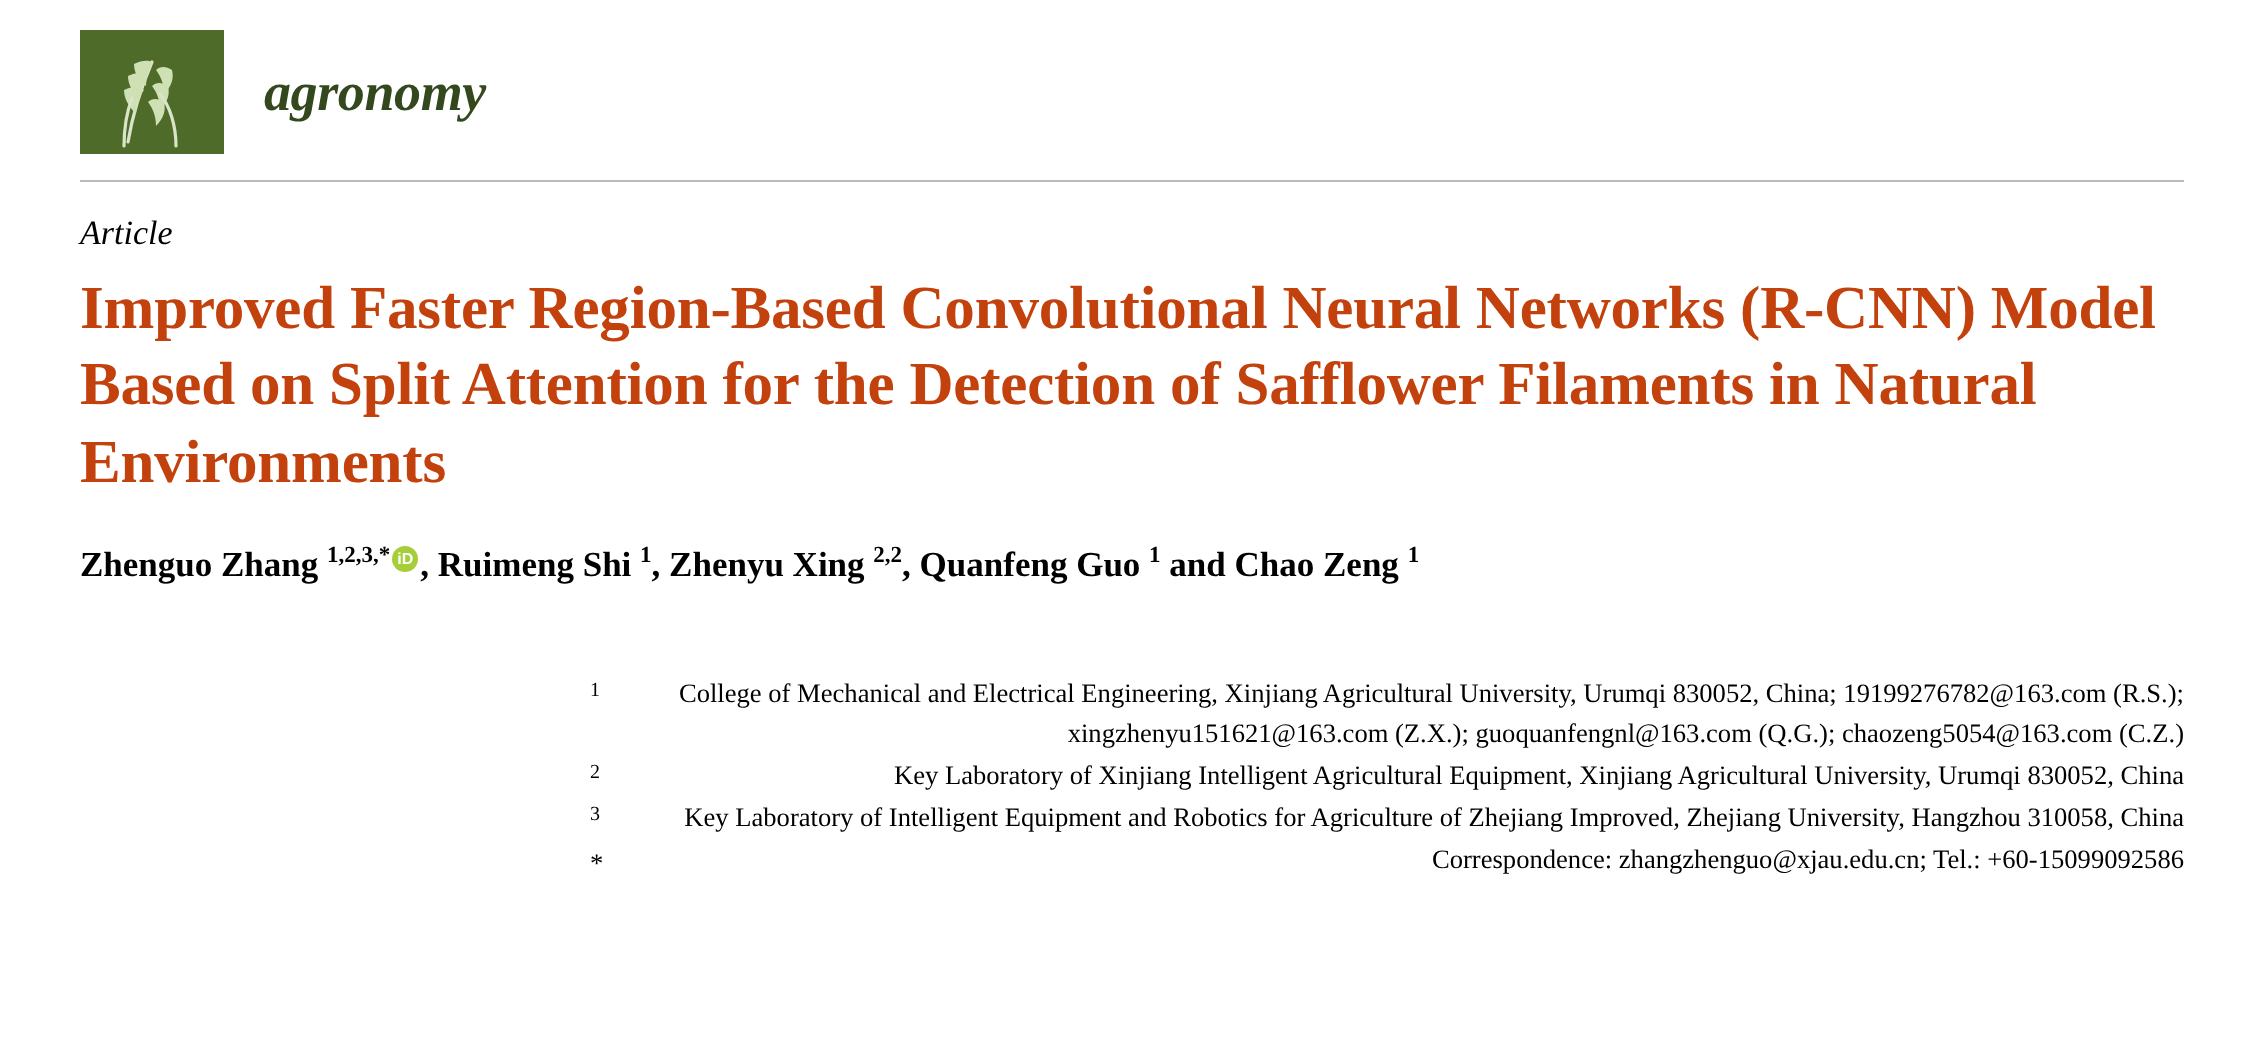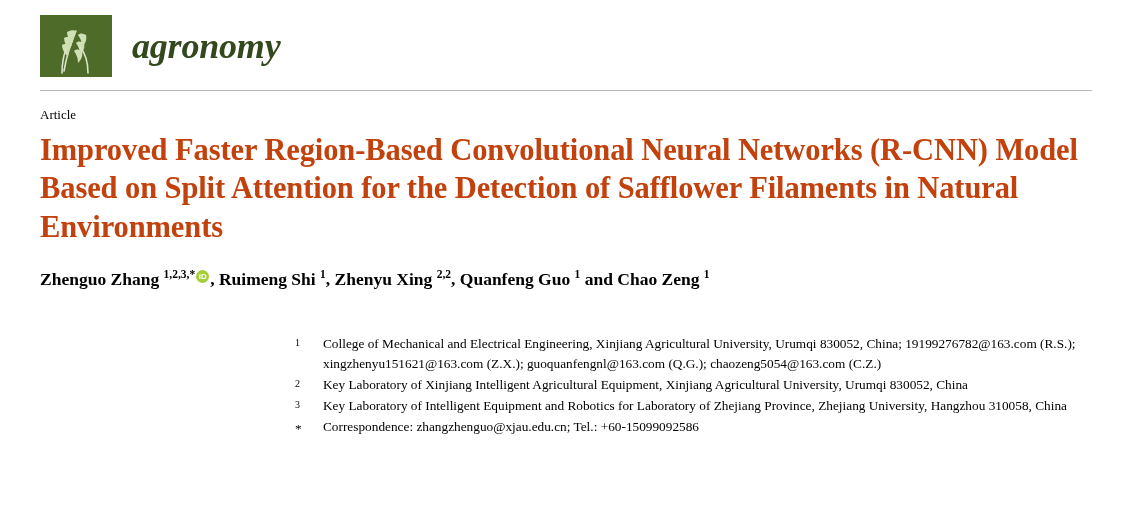--- a/index.html
+++ b/index.html
@@ -45,42 +45,43 @@
   }
   .journal-logo-box svg {
     position: absolute;
     left: 0;
     top: 0;
   }
   .journal-title {
     font-family: "Liberation Serif", serif;
     font-style: italic;
     font-weight: bold;
-    font-size: 36px;
+    font-size: 27px;
     color: #33481c;
     margin-left: 20px;
     letter-spacing: -0.2px;
   }
   .mdpi-logo {
     width: 82px;
     height: 62px;
     position: relative;
     flex: none;
   }
   .mdpi-logo svg { display: block; }
 
   .rule {
     border-top: 1px solid #b9b9b9;
     margin: 4px 0 0 0;
   }
 
   
   .article-type {
     font-family: "Liberation Serif", serif;
-    font-size: 13px;
+    font-style: italic;
+    font-size: 17px;
     color: #000;
     margin-top: 16px;
   }
 
   
   .paper-title {
     font-family: "Liberation Serif", serif;
     font-weight: bold;
     font-size: 30.5px;
     line-height: 1.26;
@@ -145,20 +146,21 @@
     font-size: 10px;
     vertical-align: super;
     padding-top: 1px;
   }
   .aff-marker.star {
     font-size: 13.3px;
     padding-top: 2px;
   }
   .aff-text {
     flex: 1;
+    text-align: right;
   }
 </style>
 </head>
 <body>
 
 <div class="page">
 
   <div class="masthead">
     <div class="brand">
       <div class="journal-logo-box">
@@ -195,21 +197,21 @@
     <div class="aff-row">
       <div class="aff-marker">1</div>
       <div class="aff-text">College of Mechanical and Electrical Engineering, Xinjiang Agricultural University, Urumqi 830052, China; 19199276782@163.com (R.S.); xingzhenyu151621@163.com (Z.X.); guoquanfengnl@163.com (Q.G.); chaozeng5054@163.com (C.Z.)</div>
     </div>
     <div class="aff-row">
       <div class="aff-marker">2</div>
       <div class="aff-text">Key Laboratory of Xinjiang Intelligent Agricultural Equipment, Xinjiang Agricultural University, Urumqi 830052, China</div>
     </div>
     <div class="aff-row">
       <div class="aff-marker">3</div>
-      <div class="aff-text">Key Laboratory of Intelligent Equipment and Robotics for Laboratory of Zhejiang Province, Zhejiang University, Hangzhou 310058, China</div>
+      <div class="aff-text">Key Laboratory of Intelligent Equipment and Robotics for Agriculture of Zhejiang Improved, Zhejiang University, Hangzhou 310058, China</div>
     </div>
     <div class="aff-row">
       <div class="aff-marker star">*</div>
       <div class="aff-text">Correspondence: zhangzhenguo@xjau.edu.cn; Tel.: +60-15099092586</div>
     </div>
   </div>
 
 </div>
 
 </body></html>

